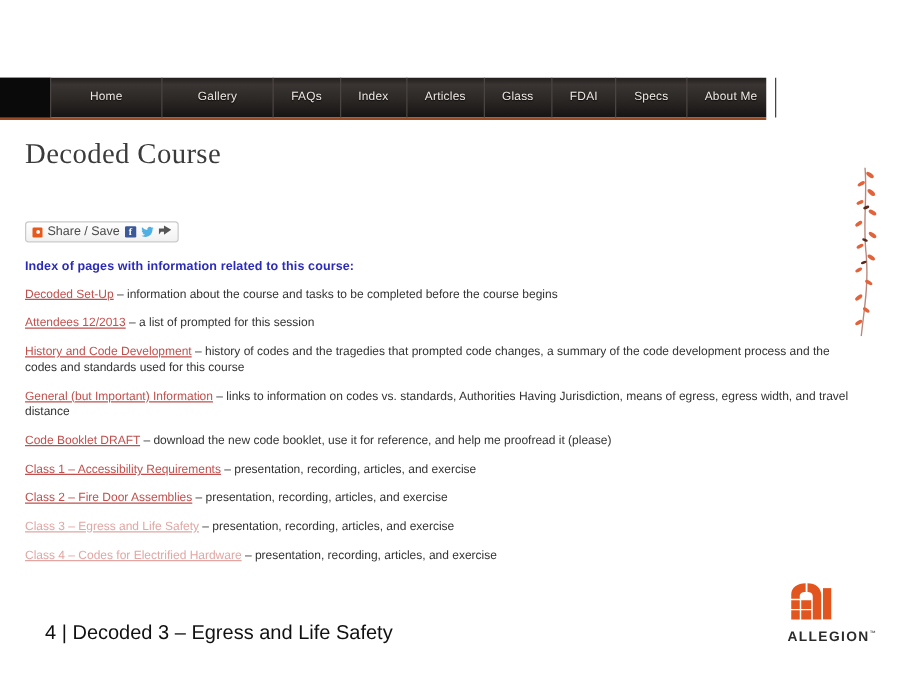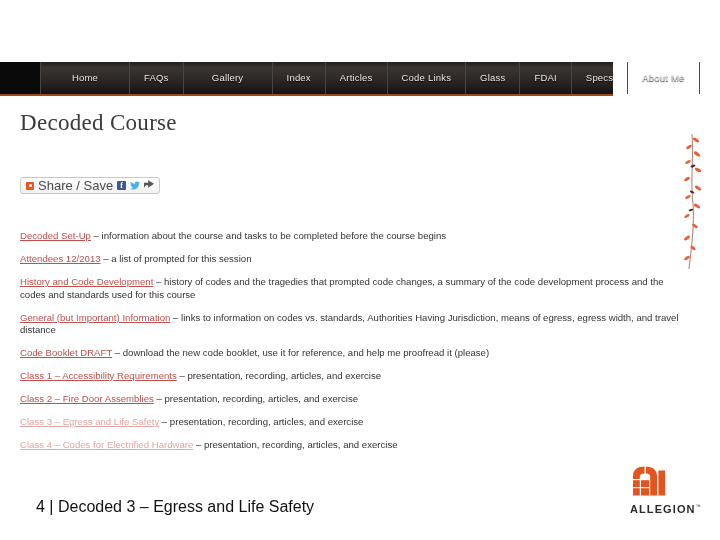--- a/index.html
+++ b/index.html
@@ -44,21 +44,21 @@
   .sharebar{
     position:absolute;left:20px;top:81px;
     display:flex;align-items:center;gap:4px;
     border:1px solid #c9c9c9;border-radius:3px;
     background:linear-gradient(180deg,#ffffff,#f1f1f1);
     padding:1px 5px;height:13px;
   }
   .sq{width:8px;height:8px;background:#e8581c;border-radius:1px;display:inline-block;
      position:relative;}
   .sq:after{content:"";position:absolute;left:2.5px;top:2.5px;width:3px;height:3px;background:#fff;border-radius:50%;}
-  .sharetext{font-size:13px;color:#4a4a4a;white-space:nowrap;}
+  .sharetext{font-size:10px;color:#4a4a4a;white-space:nowrap;}
   .fb{width:9px;height:9px;background:#3b5998;color:#fff;font-size:8px;line-height:9px;
       text-align:center;font-family:"Liberation Serif",serif;font-weight:bold;border-radius:1px;}
   .tw{width:10px;height:9px;color:#4fb0e5;font-size:9px;line-height:9px;}
   .arw{font-size:9px;color:#555;line-height:9px;}
 
   .intro{
     position:absolute;left:20px;top:112px;
     font-size:10px;font-weight:bold;color:#2b2bbb;letter-spacing:.1px;
   }
 
@@ -90,25 +90,24 @@
 </head>
 <body>
 
 <div class="slide">
 
   <div class="webshot">
 
     <div class="navbar">
       <div class="navlist">
         <div class="navitem n-w1"><span>Home</span></div>
+        <div class="navitem n-w1"><span>Gallery</span></div>
         <div class="navitem"><span>FAQs</span></div>
-        <div class="navitem n-w1"><span>Gallery</span></div>
         <div class="navitem"><span>Index</span></div>
         <div class="navitem"><span>Articles</span></div>
-        <div class="navitem"><span>Code Links</span></div>
         <div class="navitem"><span>Glass</span></div>
         <div class="navitem"><span>FDAI</span></div>
         <div class="navitem"><span>Specs</span></div>
         <div class="navitem"><span>About Me</span></div>
       </div>
     </div>
 
     <div class="page">
 
       <div class="title">Decoded Course</div>
@@ -122,20 +121,21 @@
             <path fill="#4fb0e5" d="M16 1.6c-.6.27-1.2.44-1.9.52.68-.4 1.2-1.05 1.45-1.8-.64.38-1.34.65-2.1.8A3.3 3.3 0 0 0 11.1 0C9.28 0 7.8 1.47 7.8 3.28c0 .26.03.5.09.74A9.36 9.36 0 0 1 1.12.6 3.25 3.25 0 0 0 .67 2.25c0 1.14.58 2.14 1.46 2.73a3.3 3.3 0 0 1-1.49-.41v.04c0 1.59 1.14 2.92 2.64 3.22a3.33 3.33 0 0 1-1.48.06 3.29 3.29 0 0 0 3.07 2.28A6.62 6.62 0 0 1 0 11.53 9.33 9.33 0 0 0 5.03 13c6.04 0 9.34-4.99 9.34-9.31l-.01-.43A6.6 6.6 0 0 0 16 1.6z"></path>
           </svg>
         </span>
         <span class="arw">
           <svg width="10" height="9" viewBox="0 0 12 10">
             <path fill="#555" d="M0 9V3h5V0l7 4.2L5 9V6H2.2L0 9z"></path>
           </svg>
         </span>
       </div>
 
+      <div class="intro">Index of pages with information related to this course:</div>
 
       <div class="lines">
 
         <div class="line">
           <a class="lnk">Decoded Set-Up</a><span class="dash"> – information about the course and tasks to be completed before the course begins</span>
         </div>
 
         <div class="line">
           <a class="lnk">Attendees 12/2013</a><span class="dash"> – a list of prompted for this session</span>
         </div>

